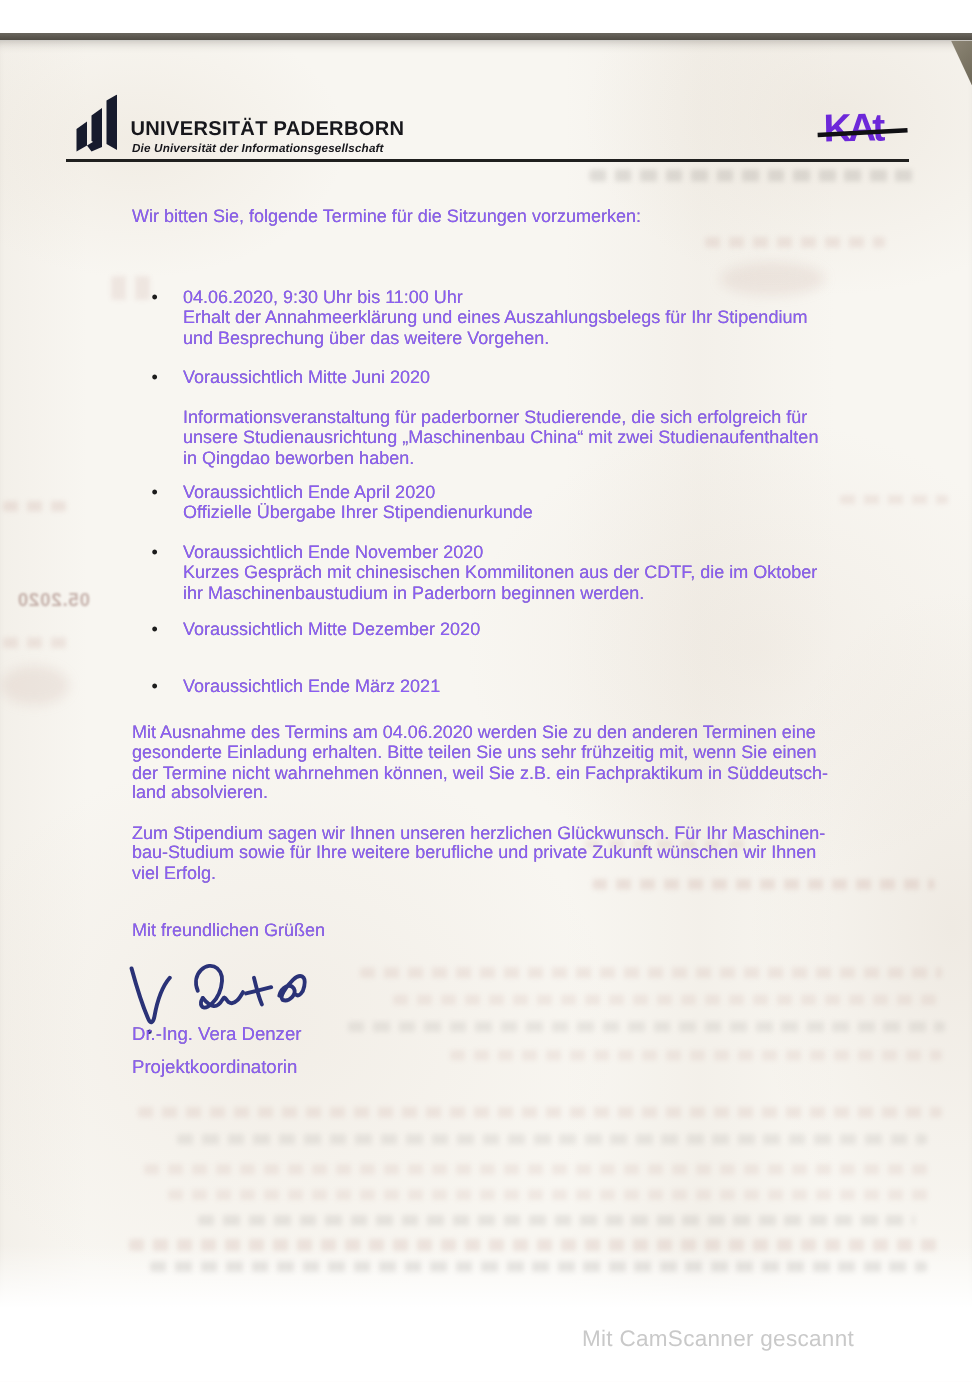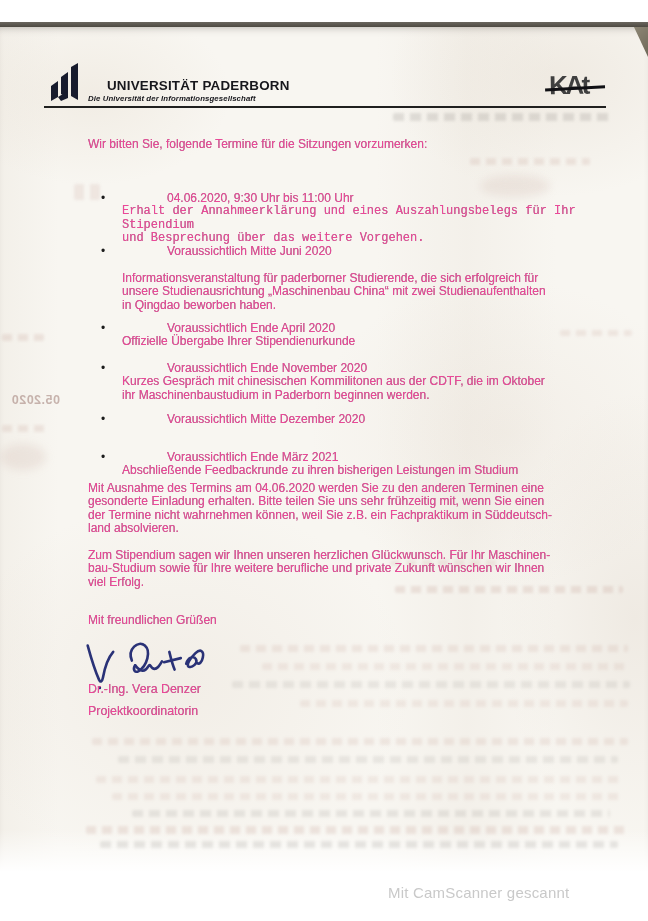--- a/index.html
+++ b/index.html
@@ -24,40 +24,40 @@
   .paper::after{content:"";position:absolute;left:0;bottom:0;width:100%;height:42px;
     background:linear-gradient(180deg,rgba(255,255,255,0),#fff);}
 
   .corner-fold{position:absolute;left:634px;top:27px;width:14px;height:30px;
     background:linear-gradient(135deg,#8d8675,#6e6858);
     clip-path:polygon(100% 0,100% 100%,0 0);filter:blur(.4px);}
 
   
   .logo-icon{position:absolute;left:49px;top:63px;width:36px;height:39px;}
   .uni-name{position:absolute;left:87px;top:78px;font-size:13.4px;font-weight:bold;
-    letter-spacing:.2px;color:#17171c;margin-left:20px;}
+    letter-spacing:.2px;color:#17171c;}
   .uni-tagline{position:absolute;left:88px;top:94px;font-size:7.8px;font-weight:bold;
     font-style:italic;color:#17171c;letter-spacing:.1px;}
   .kat-logo{position:absolute;left:549px;top:70px;font-size:26px;font-weight:bold;
-    color:#404040;letter-spacing:-2.5px;transform:rotate(-1deg);}
+    color:#6d28d9;letter-spacing:-2.5px;transform:rotate(-1deg);}
   .kat-logo::after{content:"";position:absolute;left:-4px;top:17px;width:60px;height:2.6px;
     background:#101014;transform:rotate(-2deg);}
   .header-rule{position:absolute;left:44px;top:106px;width:562px;height:1.7px;background:#20201f;}
 
   
-  .txt{color:#ec4899;font-size:12px;line-height:13.4px;
+  .txt{color:#8b5cf6;font-size:12px;line-height:13.4px;
        text-shadow:0 0 .4px rgba(20,20,20,.5);}
   .intro{position:absolute;left:88px;top:138px;width:520px;}
 
   .schedule{position:absolute;left:0;top:0;}
   .schedule-item{position:absolute;left:101px;width:500px;display:flex;}
   .si-0{top:192px}.si-1{top:245px}.si-2{top:322px}.si-3{top:362px}.si-4{top:413px}.si-5{top:451px}
   .schedule-item .marker{width:21px;flex:0 0 21px;font-size:12px;line-height:13.4px;color:#1c1c1c;}
   .schedule-item .body{flex:1;}
-  .schedule-item .date{white-space:pre-line;margin-left:45px;}
+  .schedule-item .date{white-space:pre-line;}
   .schedule-item .details{white-space:pre-line;}
 
   .para{position:absolute;left:88px;width:556px;white-space:pre-line;}
   .para-0{top:482px}.para-1{top:549px}
 
   .closing{position:absolute;left:88px;top:614px;}
   .signature{position:absolute;left:82px;top:634px;width:145px;height:56px;}
   .sig-name{position:absolute;left:88px;top:683px;font-size:12.4px;text-align:right;}
   .sig-role{position:absolute;left:88px;top:705px;font-size:12.4px;}
 
@@ -91,21 +91,21 @@
   <div class="uni-tagline">Die Universität der Informationsgesellschaft</div>
   <div class="kat-logo">KAt</div>
   <div class="header-rule"></div>
 
   <div class="txt intro">Wir bitten Sie, folgende Termine für die Sitzungen vorzumerken:</div>
 
   <div class="schedule">
     <div class="schedule-item si-0">
       <span class="marker">•</span>
       <span class="body txt">
-        <span class="date">04.06.2020, 9:30 Uhr bis 11:00 Uhr</span><span class="details" style="display:block;font-family:Liberation Mono, monospace;">Erhalt der Annahmeerklärung und eines Auszahlungsbelegs für Ihr Stipendium
+        <span class="date">04.06.2020, 9:30 Uhr bis 11:00 Uhr</span><span class="details" style="display:block;">Erhalt der Annahmeerklärung und eines Auszahlungsbelegs für Ihr Stipendium
 und Besprechung über das weitere Vorgehen.</span>
       </span>
     </div>
 
     <div class="schedule-item si-1">
       <span class="marker">•</span>
       <span class="body txt">
         <span class="date">Voraussichtlich Mitte Juni 2020</span><span class="details" style="display:block;">
 Informationsveranstaltung für paderborner Studierende, die sich erfolgreich für
 unsere Studienausrichtung „Maschinenbau China“ mit zwei Studienaufenthalten
@@ -131,21 +131,21 @@
     <div class="schedule-item si-4">
       <span class="marker">•</span>
       <span class="body txt">
         <span class="date">Voraussichtlich Mitte Dezember 2020</span>
       </span>
     </div>
 
     <div class="schedule-item si-5">
       <span class="marker">•</span>
       <span class="body txt">
-        <span class="date">Voraussichtlich Ende März 2021</span><span class="details" style="display:block;">Abschließende Feedbackrunde zu ihren bisherigen Leistungen im Studium</span>
+        <span class="date">Voraussichtlich Ende März 2021</span>
       </span>
     </div>
   </div>
 
   <div class="txt para para-0">Mit Ausnahme des Termins am 04.06.2020 werden Sie zu den anderen Terminen eine
 gesonderte Einladung erhalten. Bitte teilen Sie uns sehr frühzeitig mit, wenn Sie einen
 der Termine nicht wahrnehmen können, weil Sie z.B. ein Fachpraktikum in Süddeutsch-
 land absolvieren.</div>
   <div class="txt para para-1">Zum Stipendium sagen wir Ihnen unseren herzlichen Glückwunsch. Für Ihr Maschinen-
 bau-Studium sowie für Ihre weitere berufliche und private Zukunft wünschen wir Ihnen

